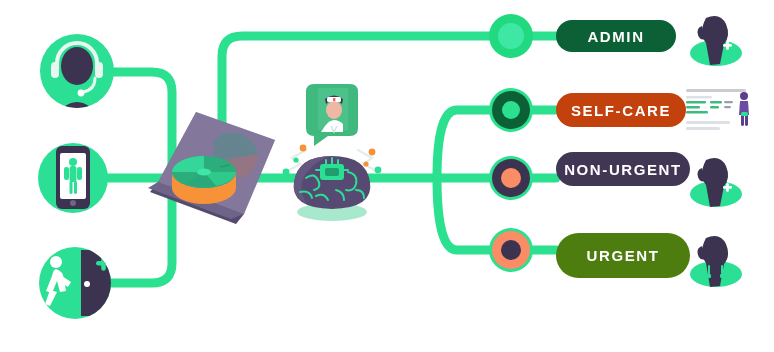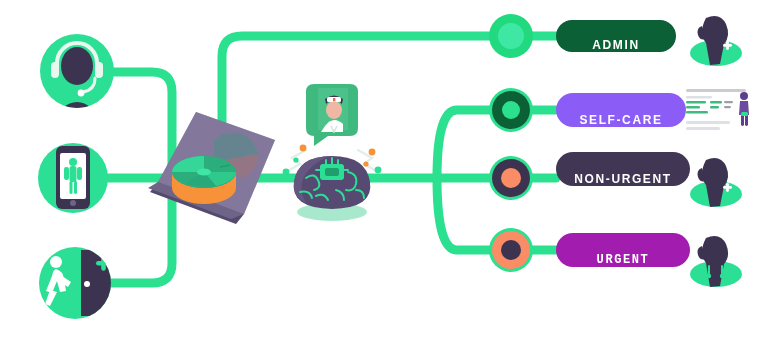--- a/index.html
+++ b/index.html
@@ -9,26 +9,26 @@
     background:#ffffff;
     font-family:"Liberation Sans", sans-serif;
     overflow:hidden;
   }
   #stage{position:relative;width:774px;height:352px;}
   #stage svg.layer{position:absolute;left:0;top:0;width:774px;height:352px;}
   #wires{z-index:1;}
   #art{z-index:2;}
   .pill{
     position:absolute;z-index:3;
-    display:flex;align-items:flex-end;justify-content:center;
+    display:flex;align-items:center;justify-content:center;
     border-radius:999px;
     color:#ffffff;
     font-weight:bold;
     letter-spacing:1.6px;
-    font-size:12px;
+    font-size:15px;
     white-space:nowrap;
     user-select:none;
   }
 </style>
 </head>
 <body>
 
 <div id="stage">
 
   <svg class="layer" id="wires" viewBox="0 0 774 352">
@@ -271,25 +271,25 @@
       </g>
       <circle cx="709" cy="276" r="2.2" fill="#2BDF94"></circle>
       <circle cx="722" cy="276" r="2.2" fill="#2BDF94"></circle>
     </g>
   </svg>
 
   <div class="pill" style="left:556px;top:20px;width:120px;height:32px;background:#0B6135;">
     <span>ADMIN</span>
   </div>
 
-  <div class="pill" style="left:556px;top:93px;width:130px;height:34px;background:#8b5cf6;">
+  <div class="pill" style="left:556px;top:93px;width:130px;height:34px;background:#c2410c;">
     <span>SELF-CARE</span>
   </div>
 
   <div class="pill" style="left:556px;top:152px;width:134px;height:34px;background:#413755;">
     <span>NON-URGENT</span>
   </div>
 
-  <div class="pill" style="left:556px;top:233px;width:134px;height:34px;background:#a21caf;font-family:Liberation Mono, monospace;">
+  <div class="pill" style="left:556px;top:233px;width:134px;height:45px;background:#4d7c0f;">
     <span>URGENT</span>
   </div>
 
 </div>
 
 </body></html>

